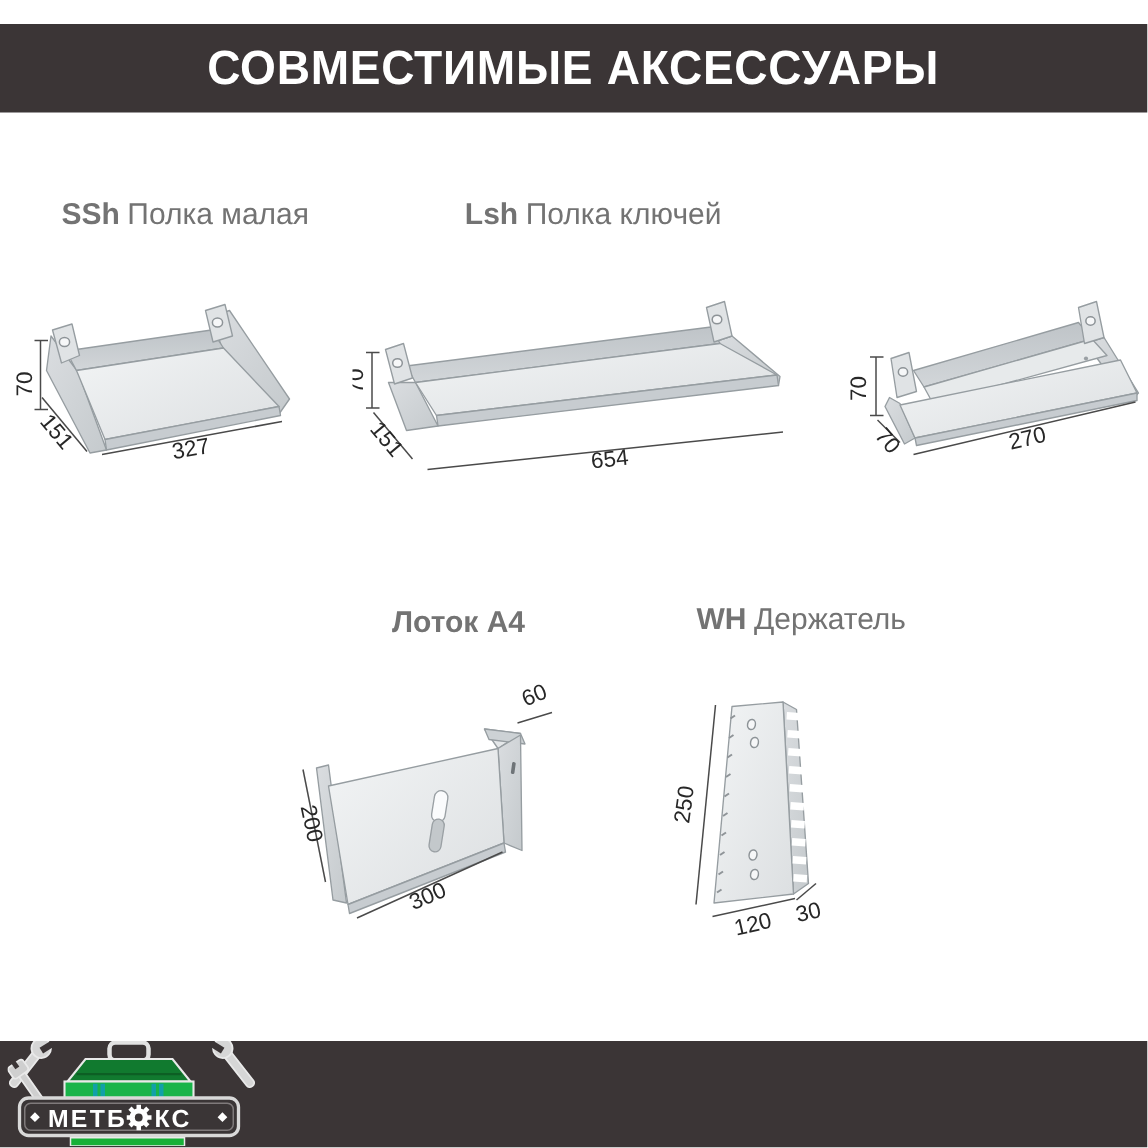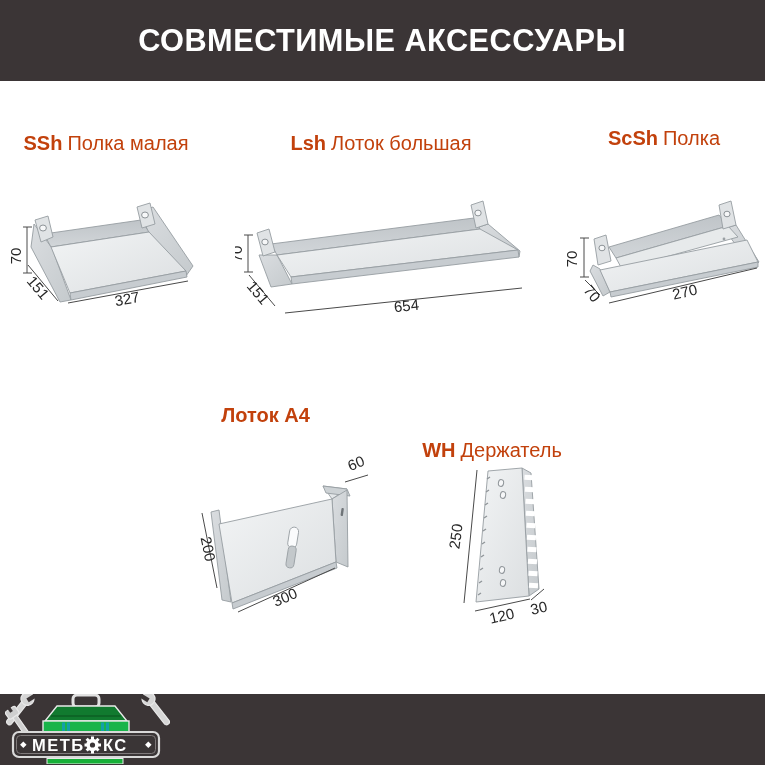--- a/index.html
+++ b/index.html
@@ -1,36 +1,36 @@
 <!DOCTYPE html>
 <html><head>
 <meta charset="utf-8">
 <style>
   html,body{margin:0;padding:0;}
   body{
     width:765px;height:765px;position:relative;background:#ffffff;
     font-family:"Liberation Sans",sans-serif;overflow:hidden;
   }
   .bar{position:absolute;left:0;width:765px;background:#3b3536;}
-  #header{top:0;height:81px;display:flex;align-items:center;justify-content:center;}
+  #header{top:16px;height:59px;display:flex;align-items:center;justify-content:center;}
   #header .htitle{
     color:#ffffff;font-weight:700;font-size:32px;letter-spacing:.5px;
     transform:scaleX(.96);white-space:nowrap;
   }
   #footer{top:694px;height:71px;}
   .ptitle{
-    position:absolute;width:200px;text-align:center;font-size:20px;color:#c2410c;
+    position:absolute;width:200px;text-align:right;font-size:20px;color:#737373;
     line-height:26px;white-space:nowrap;
   }
   .ptitle .code{font-weight:700;margin-right:5px;}
   #t1{left:6px;top:130px;}
   #t2{left:281px;top:130px;}
   #t3{left:564px;top:125px;}
-  #t4{left:168px;top:402px;}
-  #t5{left:392px;top:400px;margin-top:37px;}
+  #t4{left:155px;top:402px;}
+  #t5{left:404px;top:400px;}
   .draw{position:absolute;}
   #d1{left:8px;top:190px;}
   #d2{left:235px;top:192px;}
   #d3{left:562px;top:195px;}
   #d4{left:195px;top:450px;}
   #d5{left:425px;top:455px;}
   #logo{position:absolute;left:5px;top:694px;}
   .dim{font-family:"Liberation Sans",sans-serif;font-size:15px;fill:#272727;}
   .dimline{stroke:#4a4a4a;stroke-width:1;fill:none;}
   .outl{stroke:#969da1;stroke-width:.9;stroke-linejoin:round;}
@@ -57,24 +57,23 @@
 </svg>
 
 <div class="bar" id="header">
   <div class="htitle">СОВМЕСТИМЫЕ АКСЕССУАРЫ</div>
 </div>
 
 <div class="ptitle" id="t1">
   <span class="code">SSh</span><span>Полка малая</span>
 </div>
 <div class="ptitle" id="t2">
-  <span class="code">Lsh</span><span>Лоток большая</span>
+  <span class="code">Lsh</span><span>Полка ключей</span>
 </div>
 <div class="ptitle" id="t3">
-  <div><span class="code">ScSh</span><span>Полка</span></div>
 </div>
 <div class="ptitle" id="t4">
   <span class="code">Лоток А4</span>
 </div>
 <div class="ptitle" id="t5">
   <div><span class="code">WH</span><span>Держатель</span></div>
 </div>
 
 <svg class="draw" id="d1" width="200" height="130" viewBox="0 0 200 130">
   <g>

